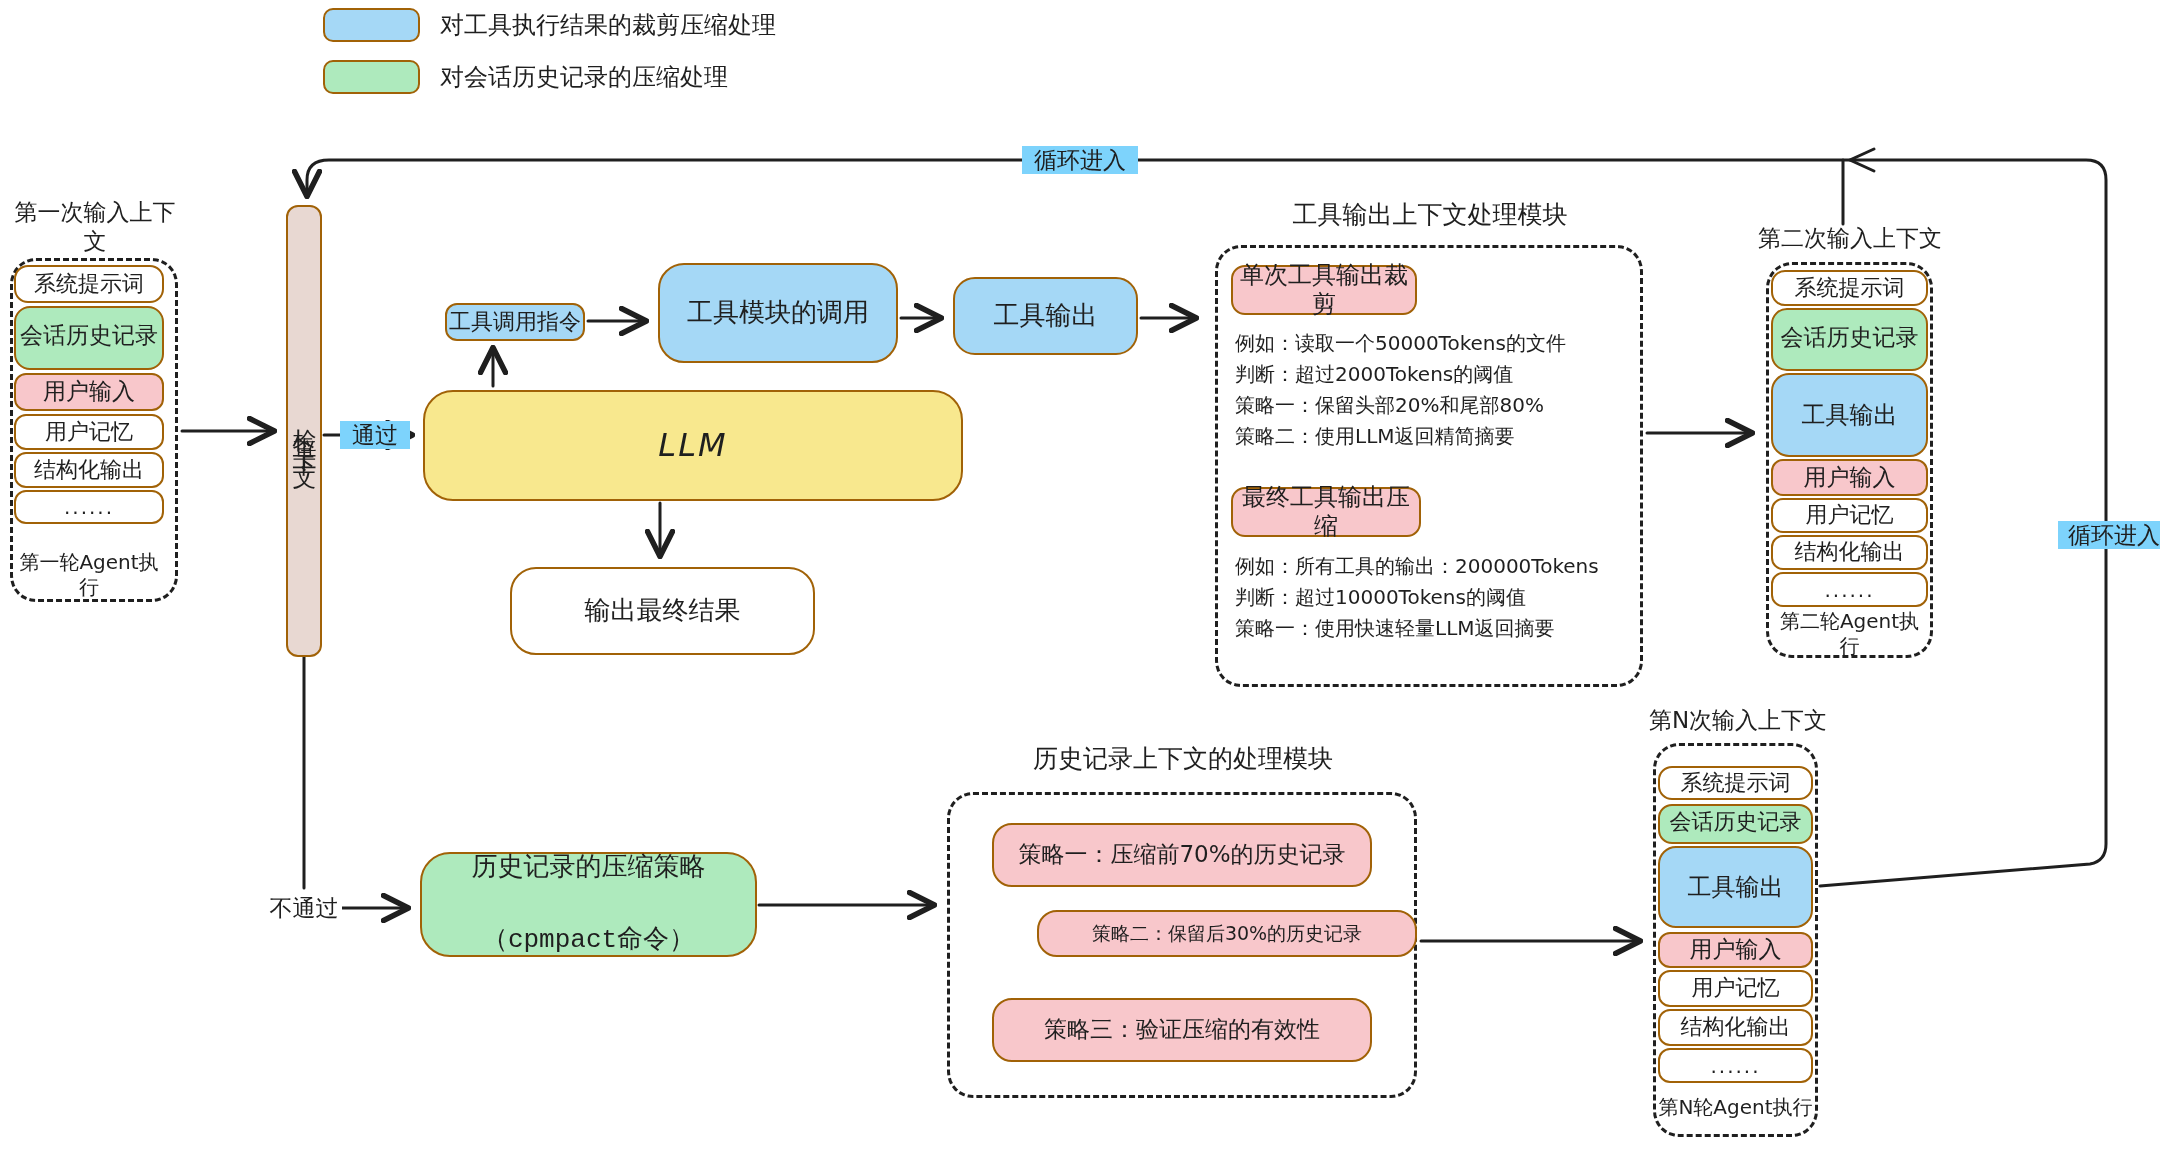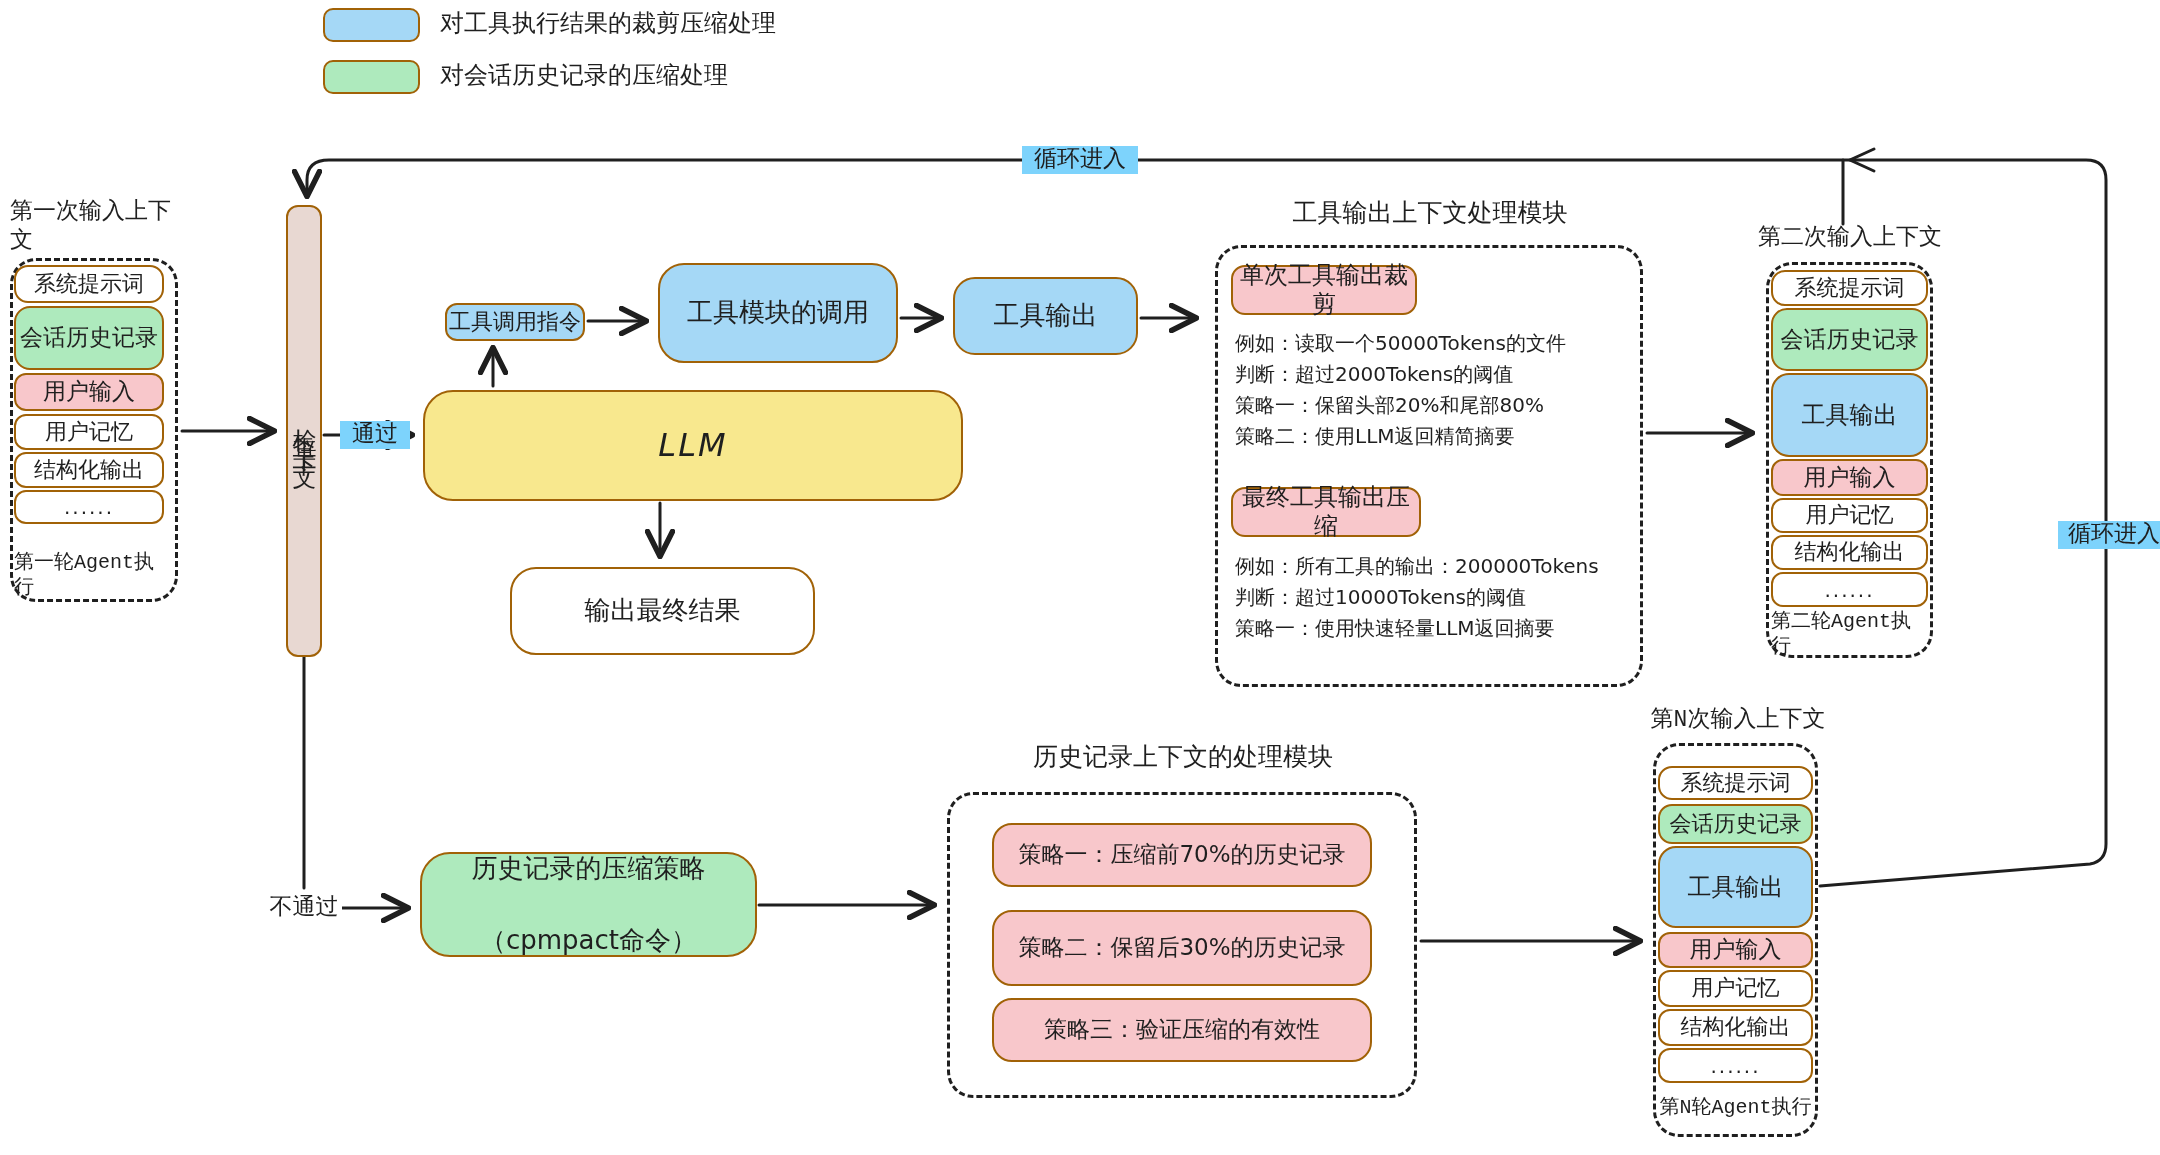--- a/index.html
+++ b/index.html
@@ -11,25 +11,25 @@
   .box{
     position:absolute;box-sizing:border-box;border:2px solid #a16207;background:#ffffff;
     display:flex;align-items:center;justify-content:center;text-align:center;
     color:#1f1f1f;line-height:1.2;
   }
   .dashedbox{
     position:absolute;box-sizing:border-box;border:3px dashed #1f1f1f;border-radius:26px;
     background:transparent;
   }
   .blue{background:#a5d8f6;}
-  .green{background:#aeeabd;}
+  .green{background:#aeeabd;font-family:Liberation Mono, monospace;}
   .pink{background:#f8c7cb;}
   .yellow{background:#f8e88e;}
   .tan{background:#e8d8d2;}
-  .lbl{position:absolute;color:#1f1f1f;display:flex;align-items:center;justify-content:center;text-align:left;line-height:1.25;font-family:Liberation Mono, monospace;}
+  .lbl{position:absolute;color:#1f1f1f;display:flex;align-items:center;justify-content:center;text-align:center;line-height:1.25;}
   .onln{background:#7dd3fc;padding:0 6px;}
   .txtblock{position:absolute;color:#1f1f1f;font-size:20px;line-height:1.55;text-align:left;}
   .vert{writing-mode:vertical-rl;text-orientation:upright;letter-spacing:9px;}
 </style>
 </head>
 <body>
 
 <div id="canvas">
 
   <svg class="abs" style="left:0;top:0;" width="2160" height="1155" viewBox="0 0 2160 1155">
@@ -128,21 +128,21 @@
   <div class="lbl" style="left:1771px;top:621px;width:157px;height:26px;font-size:20px;">第二轮Agent执行</div>
 
   <div class="box green" style="left:420px;top:852px;width:337px;height:105px;border-radius:30px;font-size:26px;flex-direction:column;gap:40px;">
     <div>历史记录的压缩策略</div>
     <div>（cpmpact命令）</div>
   </div>
 
   <div class="lbl" style="left:978px;top:744px;width:410px;height:30px;font-size:25px;">历史记录上下文的处理模块</div>
   <div class="dashedbox" style="left:947px;top:792px;width:470px;height:306px;"></div>
   <div class="box pink" style="left:992px;top:823px;width:380px;height:64px;border-radius:20px;font-size:23px;">策略一：压缩前70%的历史记录</div>
-  <div class="box pink" style="left:992px;top:910px;width:380px;height:76px;border-radius:20px;font-size:23px;">策略二：保留后30%的历史记录</div>
+  <div class="box pink" style="left:1037px;top:910px;width:380px;height:47px;border-radius:20px;font-size:19px;">策略二：保留后30%的历史记录</div>
   <div class="box pink" style="left:992px;top:998px;width:380px;height:64px;border-radius:20px;font-size:23px;">策略三：验证压缩的有效性</div>
 
   <div class="lbl" style="left:1648px;top:706px;width:180px;height:28px;font-size:23px;">第N次输入上下文</div>
   <div class="dashedbox" style="left:1653px;top:743px;width:165px;height:394px;"></div>
   <div class="box" style="left:1658px;top:766px;width:155px;height:34px;border-radius:14px;font-size:22px;">系统提示词</div>
   <div class="box green" style="left:1658px;top:804px;width:155px;height:40px;border-radius:14px;font-size:22px;">会话历史记录</div>
   <div class="box blue" style="left:1658px;top:846px;width:155px;height:82px;border-radius:18px;font-size:24px;">工具输出</div>
   <div class="box pink" style="left:1658px;top:932px;width:155px;height:36px;border-radius:12px;font-size:23px;">用户输入</div>
   <div class="box" style="left:1658px;top:970px;width:155px;height:37px;border-radius:12px;font-size:22px;">用户记忆</div>
   <div class="box" style="left:1658px;top:1009px;width:155px;height:37px;border-radius:12px;font-size:22px;">结构化输出</div>

